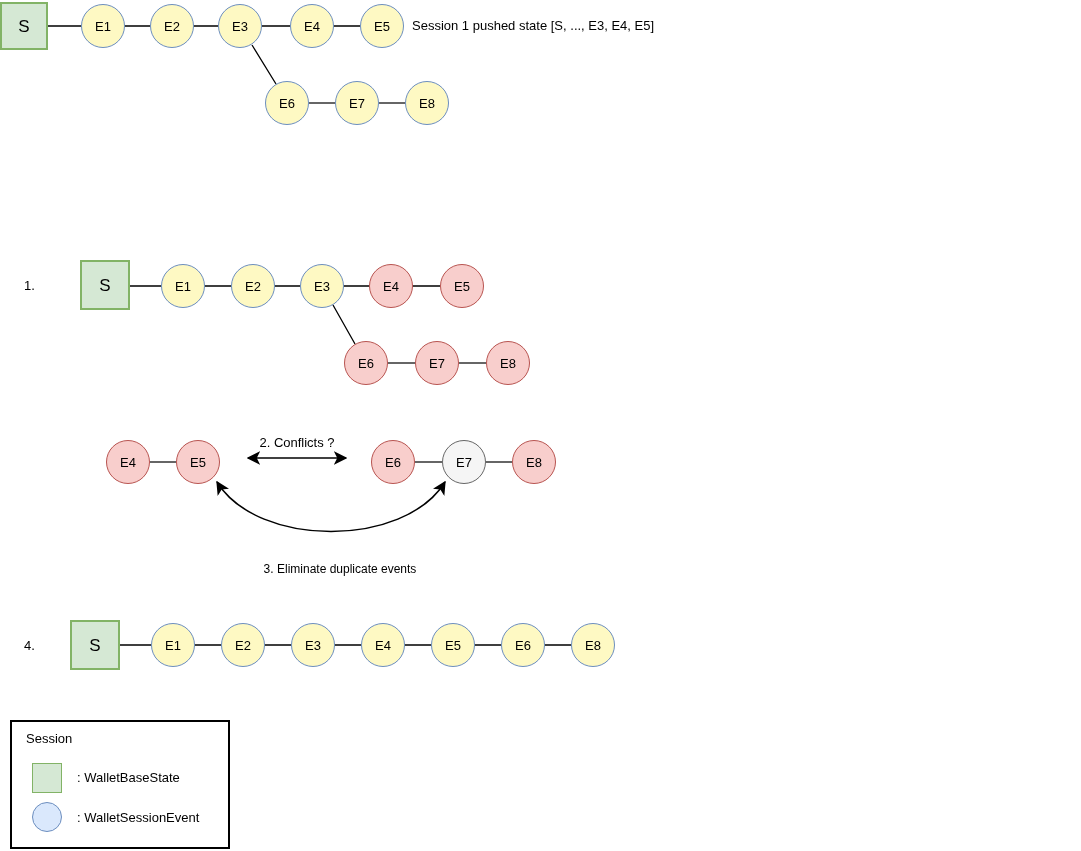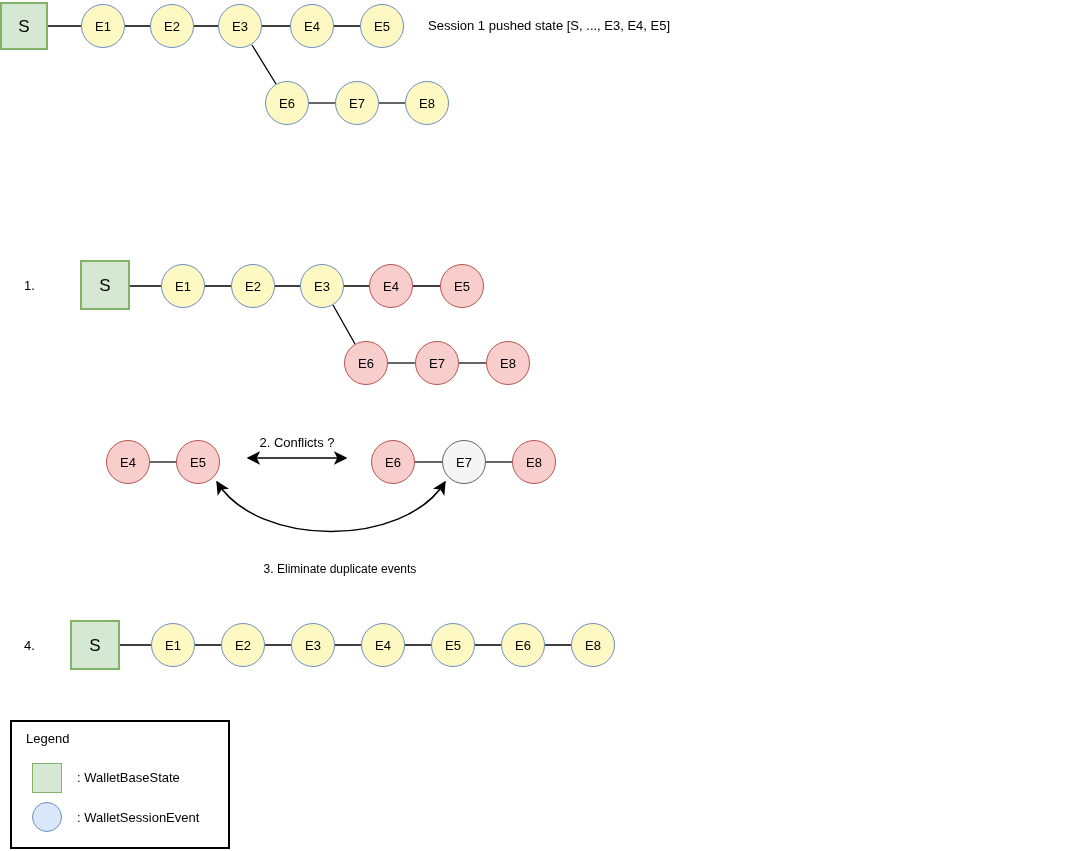--- a/index.html
+++ b/index.html
@@ -59,21 +59,21 @@
 
     <path d="M217 482 C258 548 404 548 445 482" stroke="#000" stroke-width="1.5" fill="none" marker-start="url(#arrow)" marker-end="url(#arrow)"></path>
   </svg>
 
   <div class="node square sq48" style="left:0px;top:2px">S</div>
   <div class="node circle blue" style="left:81px;top:4px">E1</div>
   <div class="node circle blue" style="left:150px;top:4px">E2</div>
   <div class="node circle blue" style="left:218px;top:4px">E3</div>
   <div class="node circle blue" style="left:290px;top:4px">E4</div>
   <div class="node circle blue" style="left:360px;top:4px">E5</div>
-  <div class="caption" style="left:428px;top:18px">Session 1 pushed state [S, ..., E3, E4, E5]</div>
+  <div class="caption" style="left:412px;top:18px">Session 1 pushed state [S, ..., E3, E4, E5]</div>
 
   <div class="node circle blue" style="left:265px;top:81px">E6</div>
   <div class="node circle blue" style="left:335px;top:81px">E7</div>
   <div class="node circle blue" style="left:405px;top:81px">E8</div>
 
   <div class="stepnum" style="left:24px;top:278px">1.</div>
   <div class="node square sq50" style="left:80px;top:260px">S</div>
   <div class="node circle blue" style="left:161px;top:264px">E1</div>
   <div class="node circle blue" style="left:231px;top:264px">E2</div>
   <div class="node circle blue" style="left:300px;top:264px">E3</div>
@@ -95,20 +95,20 @@
   <div class="node square sq50" style="left:70px;top:620px">S</div>
   <div class="node circle blue" style="left:151px;top:623px">E1</div>
   <div class="node circle blue" style="left:221px;top:623px">E2</div>
   <div class="node circle blue" style="left:291px;top:623px">E3</div>
   <div class="node circle blue" style="left:361px;top:623px">E4</div>
   <div class="node circle blue" style="left:431px;top:623px">E5</div>
   <div class="node circle blue" style="left:501px;top:623px">E6</div>
   <div class="node circle blue" style="left:571px;top:623px">E8</div>
 
   <div class="legend-box">
-    <div class="legend-title">Legend</div>
+    <div class="legend-title">Session</div>
     <div class="legend-swatch legend-sq" style="left:20px;top:41px"></div>
     <div class="legend-label" style="left:65px;top:48px">: WalletBaseState</div>
     <div class="legend-swatch legend-ci" style="left:20px;top:80px"></div>
     <div class="legend-label" style="left:65px;top:88px">: WalletSessionEvent</div>
   </div>
 
 </div>
 
 </body></html>

